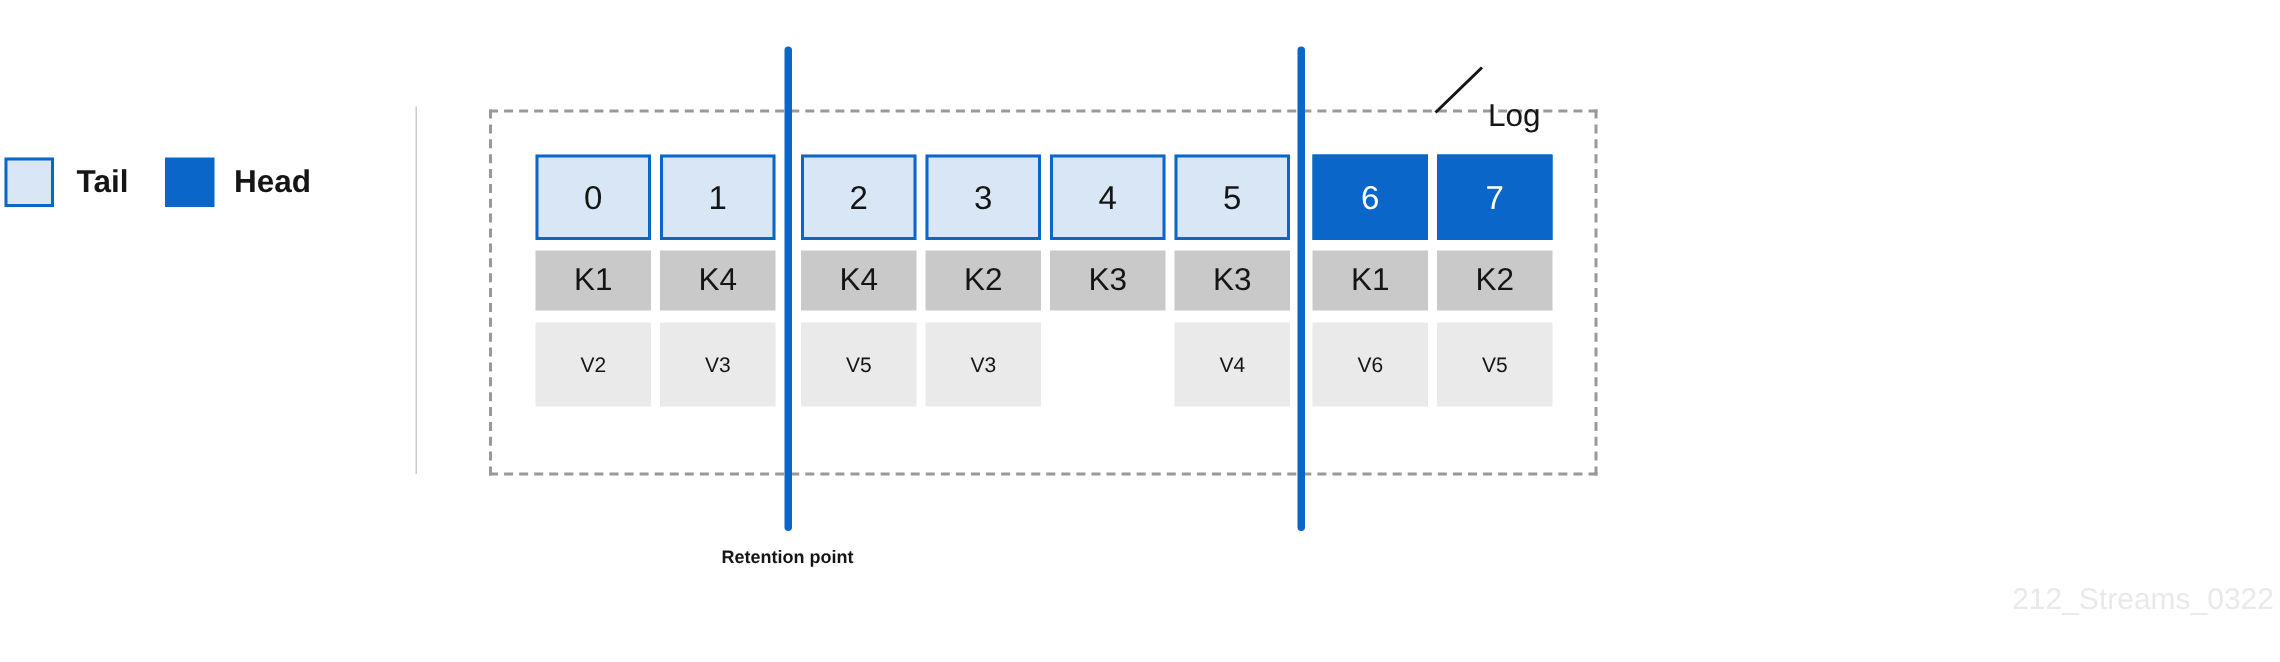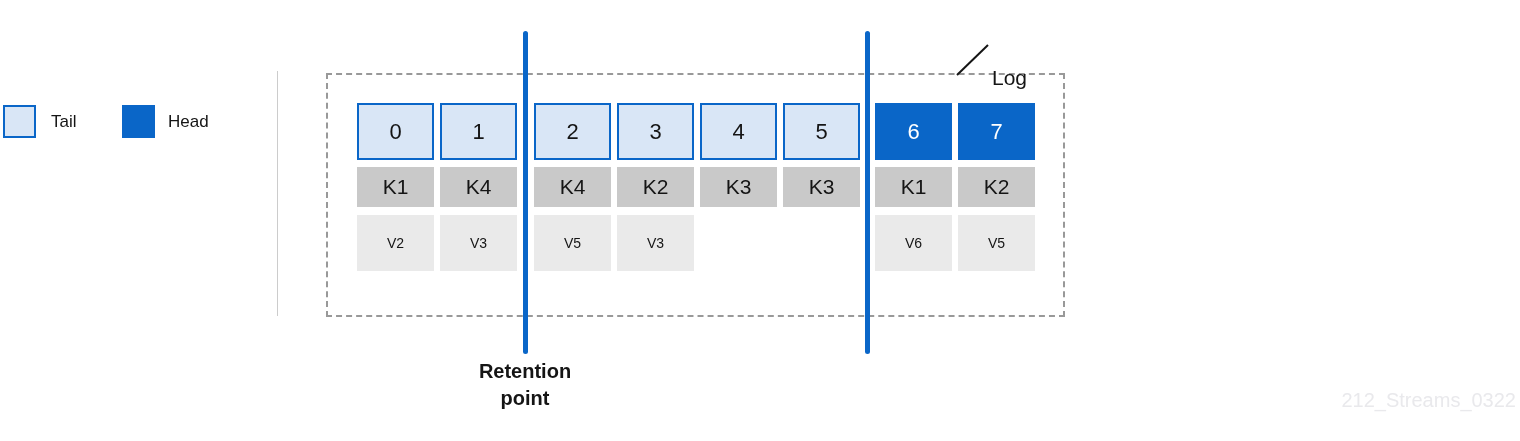--- a/index.html
+++ b/index.html
@@ -2,25 +2,25 @@
 <html style="--blue: #0a66c8; --tail-fill: #d9e6f6; --key-fill: #c9c9c9; --value-fill: #eaeaea;"><head>
 <meta charset="utf-8">
 <style>
   html,body{margin:0;padding:0;background:#ffffff;}
   body{font-family:"Liberation Sans","DejaVu Sans",sans-serif;color:#151515;}
   .canvas{position:relative;width:1520px;height:441px;background:#ffffff;overflow:hidden;}
 
   
   .legend-item{position:absolute;top:105px;display:flex;align-items:center;gap:15px;}
   .legend-item.tail{left:3px;}
-  .legend-item.head{left:122px;gap:13px;}
+  .legend-item.head{left:110px;gap:13px;}
   .swatch{width:33px;height:33px;box-sizing:border-box;}
   .swatch.tail{background:var(--tail-fill);border:2px solid var(--blue);}
   .swatch.head{background:var(--blue);}
-  .legend-label{font-size:17px;font-weight:400;line-height:33px;}
+  .legend-label{font-size:21px;font-weight:700;line-height:33px;}
 
   
   .divider{position:absolute;left:277px;top:71px;width:1px;height:245px;background:#cccccc;}
 
   
   .log-box{position:absolute;left:326px;top:73px;width:739px;height:244px;box-sizing:border-box;border:2px dashed #999999;}
 
   
   .log-pointer{position:absolute;left:952px;top:42px;}
   .log-label{position:absolute;left:992px;top:32px;font-size:21px;font-weight:500;margin-top:34px;}
@@ -32,21 +32,21 @@
   .col.head .cell.offset{background:var(--blue);border-color:var(--blue);color:#ffffff;}
   .cell.key{height:40px;background:var(--key-fill);font-size:21px;margin-bottom:8px;}
   .cell.value{height:56px;background:var(--value-fill);font-size:14px;}
 
   
   .marker-line{position:absolute;top:31px;width:5px;height:323px;background:var(--blue);border-radius:3px;}
   .marker-line.retention{left:523px;}
   .marker-line.compaction{left:865px;}
 
   
-  .marker-label{position:absolute;top:358px;font-size:20px;font-weight:700;line-height:27px;text-align:center;}
+  .marker-label{position:absolute;top:358px;font-size:12px;font-weight:700;line-height:27px;text-align:center;}
   .marker-label.retention{left:459px;width:132px;}
   .marker-label.compaction{left:797px;width:140px;}
 
   
   .watermark{position:absolute;right:4px;top:389px;font-size:20px;color:#e9e9ec;}
 </style>
 </head>
 <body>
 
 <div class="canvas">
@@ -89,20 +89,21 @@
     <div class="cell key">K2</div>
     <div class="cell value">V3</div>
   </div>
   <div class="col tail" style="left:700px">
     <div class="cell offset">4</div>
     <div class="cell key">K3</div>
   </div>
   <div class="col tail" style="left:783px">
     <div class="cell offset">5</div>
     <div class="cell key">K3</div>
+    <div class="cell value">V4</div>
   </div>
   <div class="col head" style="left:875px">
     <div class="cell offset">6</div>
     <div class="cell key">K1</div>
     <div class="cell value">V6</div>
   </div>
   <div class="col head" style="left:958px">
     <div class="cell offset">7</div>
     <div class="cell key">K2</div>
     <div class="cell value">V5</div>

